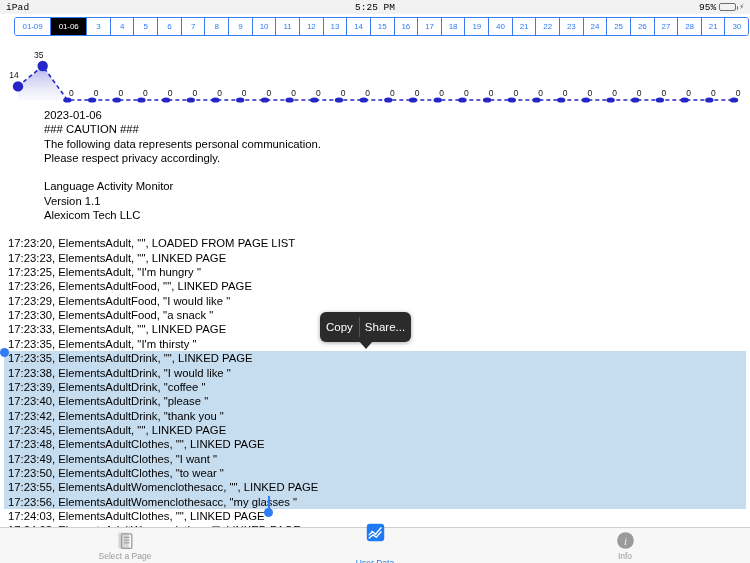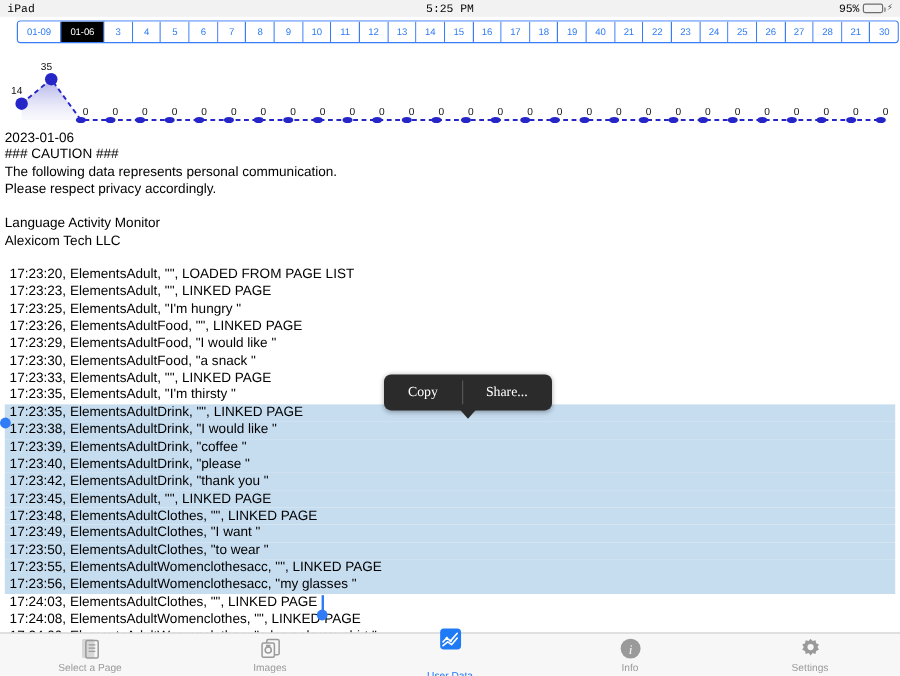--- a/index.html
+++ b/index.html
@@ -31,38 +31,38 @@
   .seg.sel { background:#000000; color:#fff; }
 
   
   .chart { height:70px; position:relative; margin:0; }
   .chart svg { display:block; width:750px; height:70px; }
   .pt-label { font-size:8.5px; fill:#111; font-family:"Liberation Sans", sans-serif; }
 
   
   .body { position:relative; padding:0 4px; font-size:11.3px; color:#000;
     line-height:14.35px; }
-  .hdr-line { white-space:pre; }
+  .hdr-line { white-space:pre;margin-left:40px; }
   .gap { height:14px; }
 
   .log { position:relative; }
   .logline { white-space:pre; position:relative; padding-left:4px; }
   .logline.sel { background:#c6dcef; }
 
   
   .handle-dot { position:absolute; width:9px; height:9px; border-radius:50%;
     background:#2f7cf6; }
   .handle-bar { position:absolute; width:1.5px; background:#2f7cf6; }
 
   
   .popup { position:absolute; background:#2b2b2b; border-radius:6px; height:30px;
     display:flex; align-items:stretch; color:#fff; font-size:11.5px;
     box-shadow:0 1px 4px rgba(0,0,0,.35); z-index:20; }
-  .popup .pitem { display:flex; align-items:center; padding:0 20px; cursor:default;
-    position:relative;font-family:Liberation Serif, serif; }
+  .popup .pitem { display:flex; align-items:center; padding:0 6px; cursor:default;
+    position:relative; }
   .popup .pitem + .pitem::before { content:""; position:absolute; left:0; top:5px;
     bottom:5px; width:1px; background:#555; }
   .popup .tail { position:absolute; bottom:-7px; left:50%; transform:translateX(-50%);
     width:0; height:0; border-left:7px solid transparent; border-right:7px solid transparent;
     border-top:8px solid #2b2b2b; }
 
   
   .tabbar { position:absolute; left:0; bottom:0; width:750px; height:36px;
     background:#f7f7f7; border-top:1px solid #cfcfcf; display:flex; }
   .tab { flex:1; display:flex; flex-direction:column; align-items:center;
@@ -201,20 +201,21 @@
 <div class="body">
   <div id="header-block">
       <div class="hdr-line">2023-01-06</div>
       <div class="hdr-line">### CAUTION ###</div>
       <div class="hdr-line">The following data represents personal communication.</div>
       <div class="hdr-line">Please respect privacy accordingly.</div>
     </div>
   <div class="gap"></div>
   <div id="about-block">
       <div class="hdr-line">Language Activity Monitor</div>
+      <div class="hdr-line">Version 1.1</div>
       <div class="hdr-line">Alexicom Tech LLC</div>
     </div>
   <div class="gap"></div>
   <div class="log" id="log-block">
       <div class="logline">17:23:20, ElementsAdult, "", LOADED FROM PAGE LIST</div>
       <div class="logline">17:23:23, ElementsAdult, "", LINKED PAGE</div>
       <div class="logline">17:23:25, ElementsAdult, "I'm hungry "</div>
       <div class="logline">17:23:26, ElementsAdultFood, "", LINKED PAGE</div>
       <div class="logline">17:23:29, ElementsAdultFood, "I would like "</div>
       <div class="logline">17:23:30, ElementsAdultFood, "a snack "</div>
@@ -253,31 +254,20 @@
         <svg width="19" height="19" viewBox="0 0 24 24" fill="none">
         <rect x="3" y="2" width="13" height="20" rx="1.6" fill="#9a9a9a" opacity=".35"></rect>
         <rect x="7" y="3.5" width="13" height="18.5" rx="1.6" fill="none" stroke="#9a9a9a" stroke-width="1.6"></rect>
         <line x1="10" y1="8" x2="17" y2="8" stroke="#9a9a9a" stroke-width="1.4"></line>
         <line x1="10" y1="11.5" x2="17" y2="11.5" stroke="#9a9a9a" stroke-width="1.4"></line>
         <line x1="10" y1="15" x2="17" y2="15" stroke="#9a9a9a" stroke-width="1.4"></line>
       </svg>
       </span>
       <span class="tlabel">Select a Page</span>
     </div>
-    <div class="tab">
-      <span class="ticon">
-        <svg width="19" height="19" viewBox="0 0 24 24" fill="none">
-        <rect x="8" y="2.5" width="13" height="16" rx="1.6" fill="none" stroke="#9a9a9a" stroke-width="1.6"></rect>
-        <rect x="3" y="6" width="13" height="15" rx="1.6" fill="#f7f7f7" stroke="#9a9a9a" stroke-width="1.6"></rect>
-        <circle cx="9.5" cy="13.5" r="3.2" fill="none" stroke="#9a9a9a" stroke-width="1.6"></circle>
-        <rect x="7" y="8" width="5" height="2" rx="1" fill="#9a9a9a"></rect>
-      </svg>
-      </span>
-      <span class="tlabel">Images</span>
-    </div>
     <div class="tab active">
       <span class="ticon">
         <svg width="19" height="19" viewBox="0 0 24 24">
         <rect x="1" y="1" width="22" height="22" rx="4" fill="#1f7bf5"></rect>
         <polyline points="4,15 8,11 12,14 19,6" fill="none" stroke="#fff" stroke-width="1.7" stroke-linecap="round" stroke-linejoin="round"></polyline>
         <polyline points="4,19 9,15 13,18 19,11" fill="none" stroke="#fff" stroke-width="1.7" stroke-linecap="round" stroke-linejoin="round"></polyline>
         <circle cx="8" cy="11" r="1.3" fill="#fff"></circle>
           <circle cx="12" cy="14" r="1.3" fill="#fff"></circle>
       </svg>
       </span>
@@ -285,22 +275,13 @@
     </div>
     <div class="tab">
       <span class="ticon">
         <svg width="19" height="19" viewBox="0 0 24 24">
         <circle cx="12" cy="12" r="10.5" fill="#9a9a9a"></circle>
         <text x="12" y="17.5" font-size="14" font-style="italic" font-family="Liberation Serif, serif" text-anchor="middle" fill="#f7f7f7">i</text>
       </svg>
       </span>
       <span class="tlabel">Info</span>
     </div>
-    <div class="tab">
-      <span class="ticon">
-        <svg width="19" height="19" viewBox="0 0 24 24">
-        <path fill="#9a9a9a" d="M12 1.6l2.1 2.5 3.1-.9.6 3.2 3 1.2-1.6 2.8 1.6 2.8-3 1.2-.6 3.2-3.1-.9L12 19.2l-2.1-2.5-3.1.9-.6-3.2-3-1.2L4.8 10.4 3.2 7.6l3-1.2.6-3.2 3.1.9z"></path>
-        <circle cx="12" cy="10.4" r="3.3" fill="#f7f7f7"></circle>
-      </svg>
-      </span>
-      <span class="tlabel">Settings</span>
-    </div>
   </div>
 
 </body></html>

